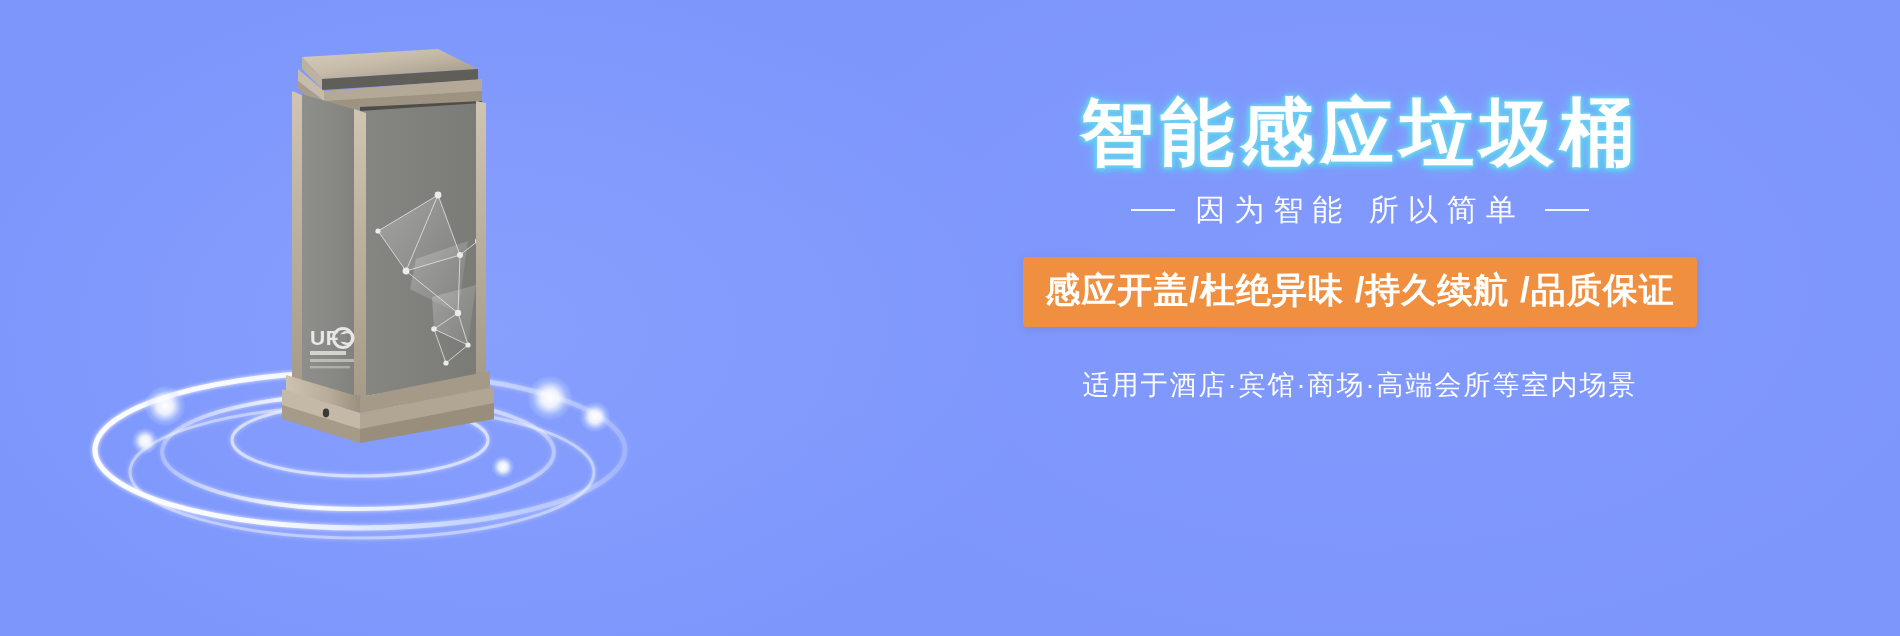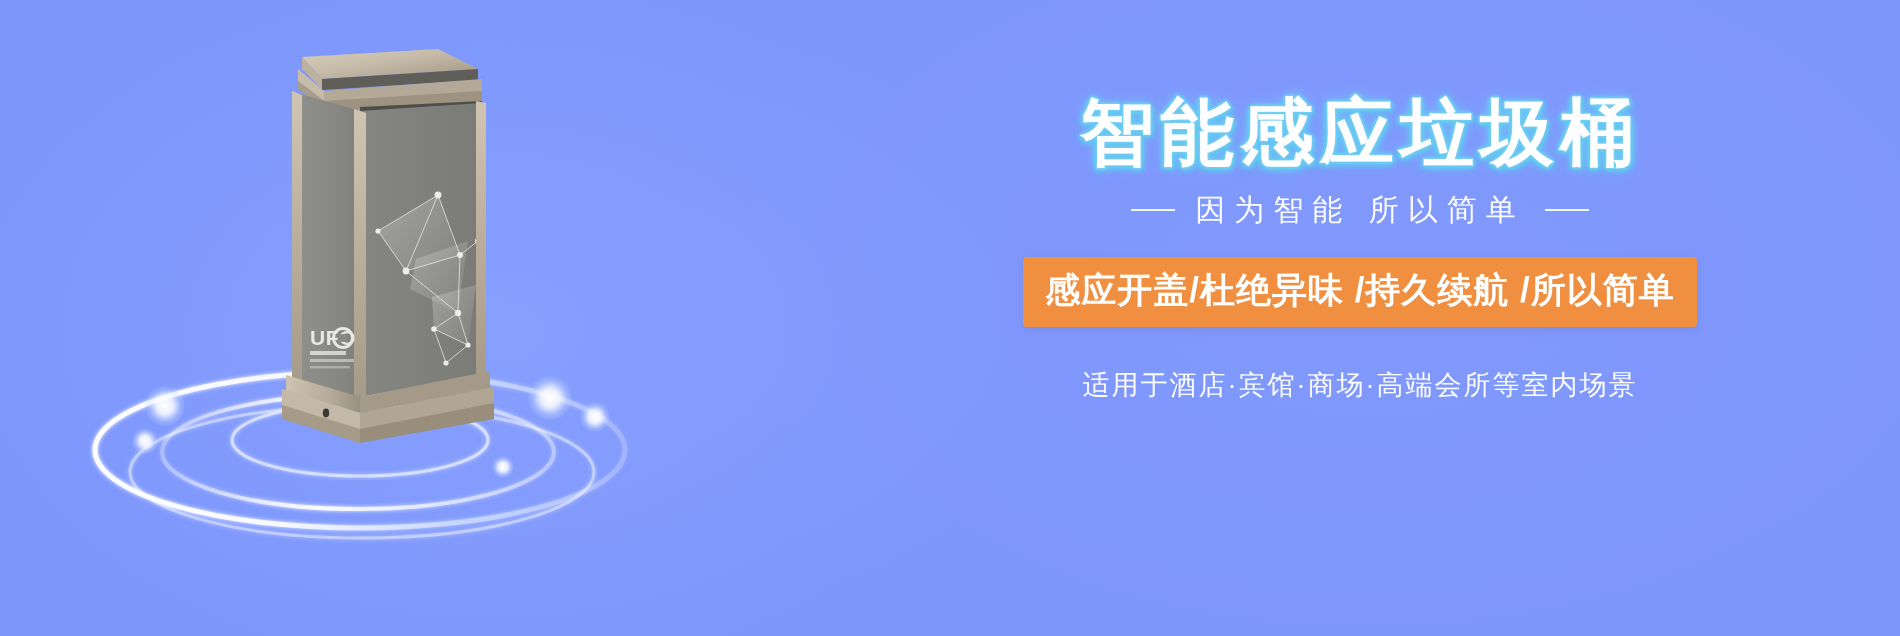--- a/index.html
+++ b/index.html
@@ -283,18 +283,18 @@
   <div class="copy">
 
     <h1 class="headline">智能感应垃圾桶</h1>
 
     <div class="subline">
       <span class="dash"></span>
       <span class="subline-text">因为智能  所以简单</span>
       <span class="dash"></span>
     </div>
 
-    <div class="feature-bar">感应开盖/杜绝异味 /持久续航 /所以简单</div>
+    <div class="feature-bar">感应开盖/杜绝异味 /持久续航 /品质保证</div>
 
     <div class="scene-line">适用于酒店·宾馆·商场·高端会所等室内场景</div>
   </div>
 
 </div>
 
 </body></html>

